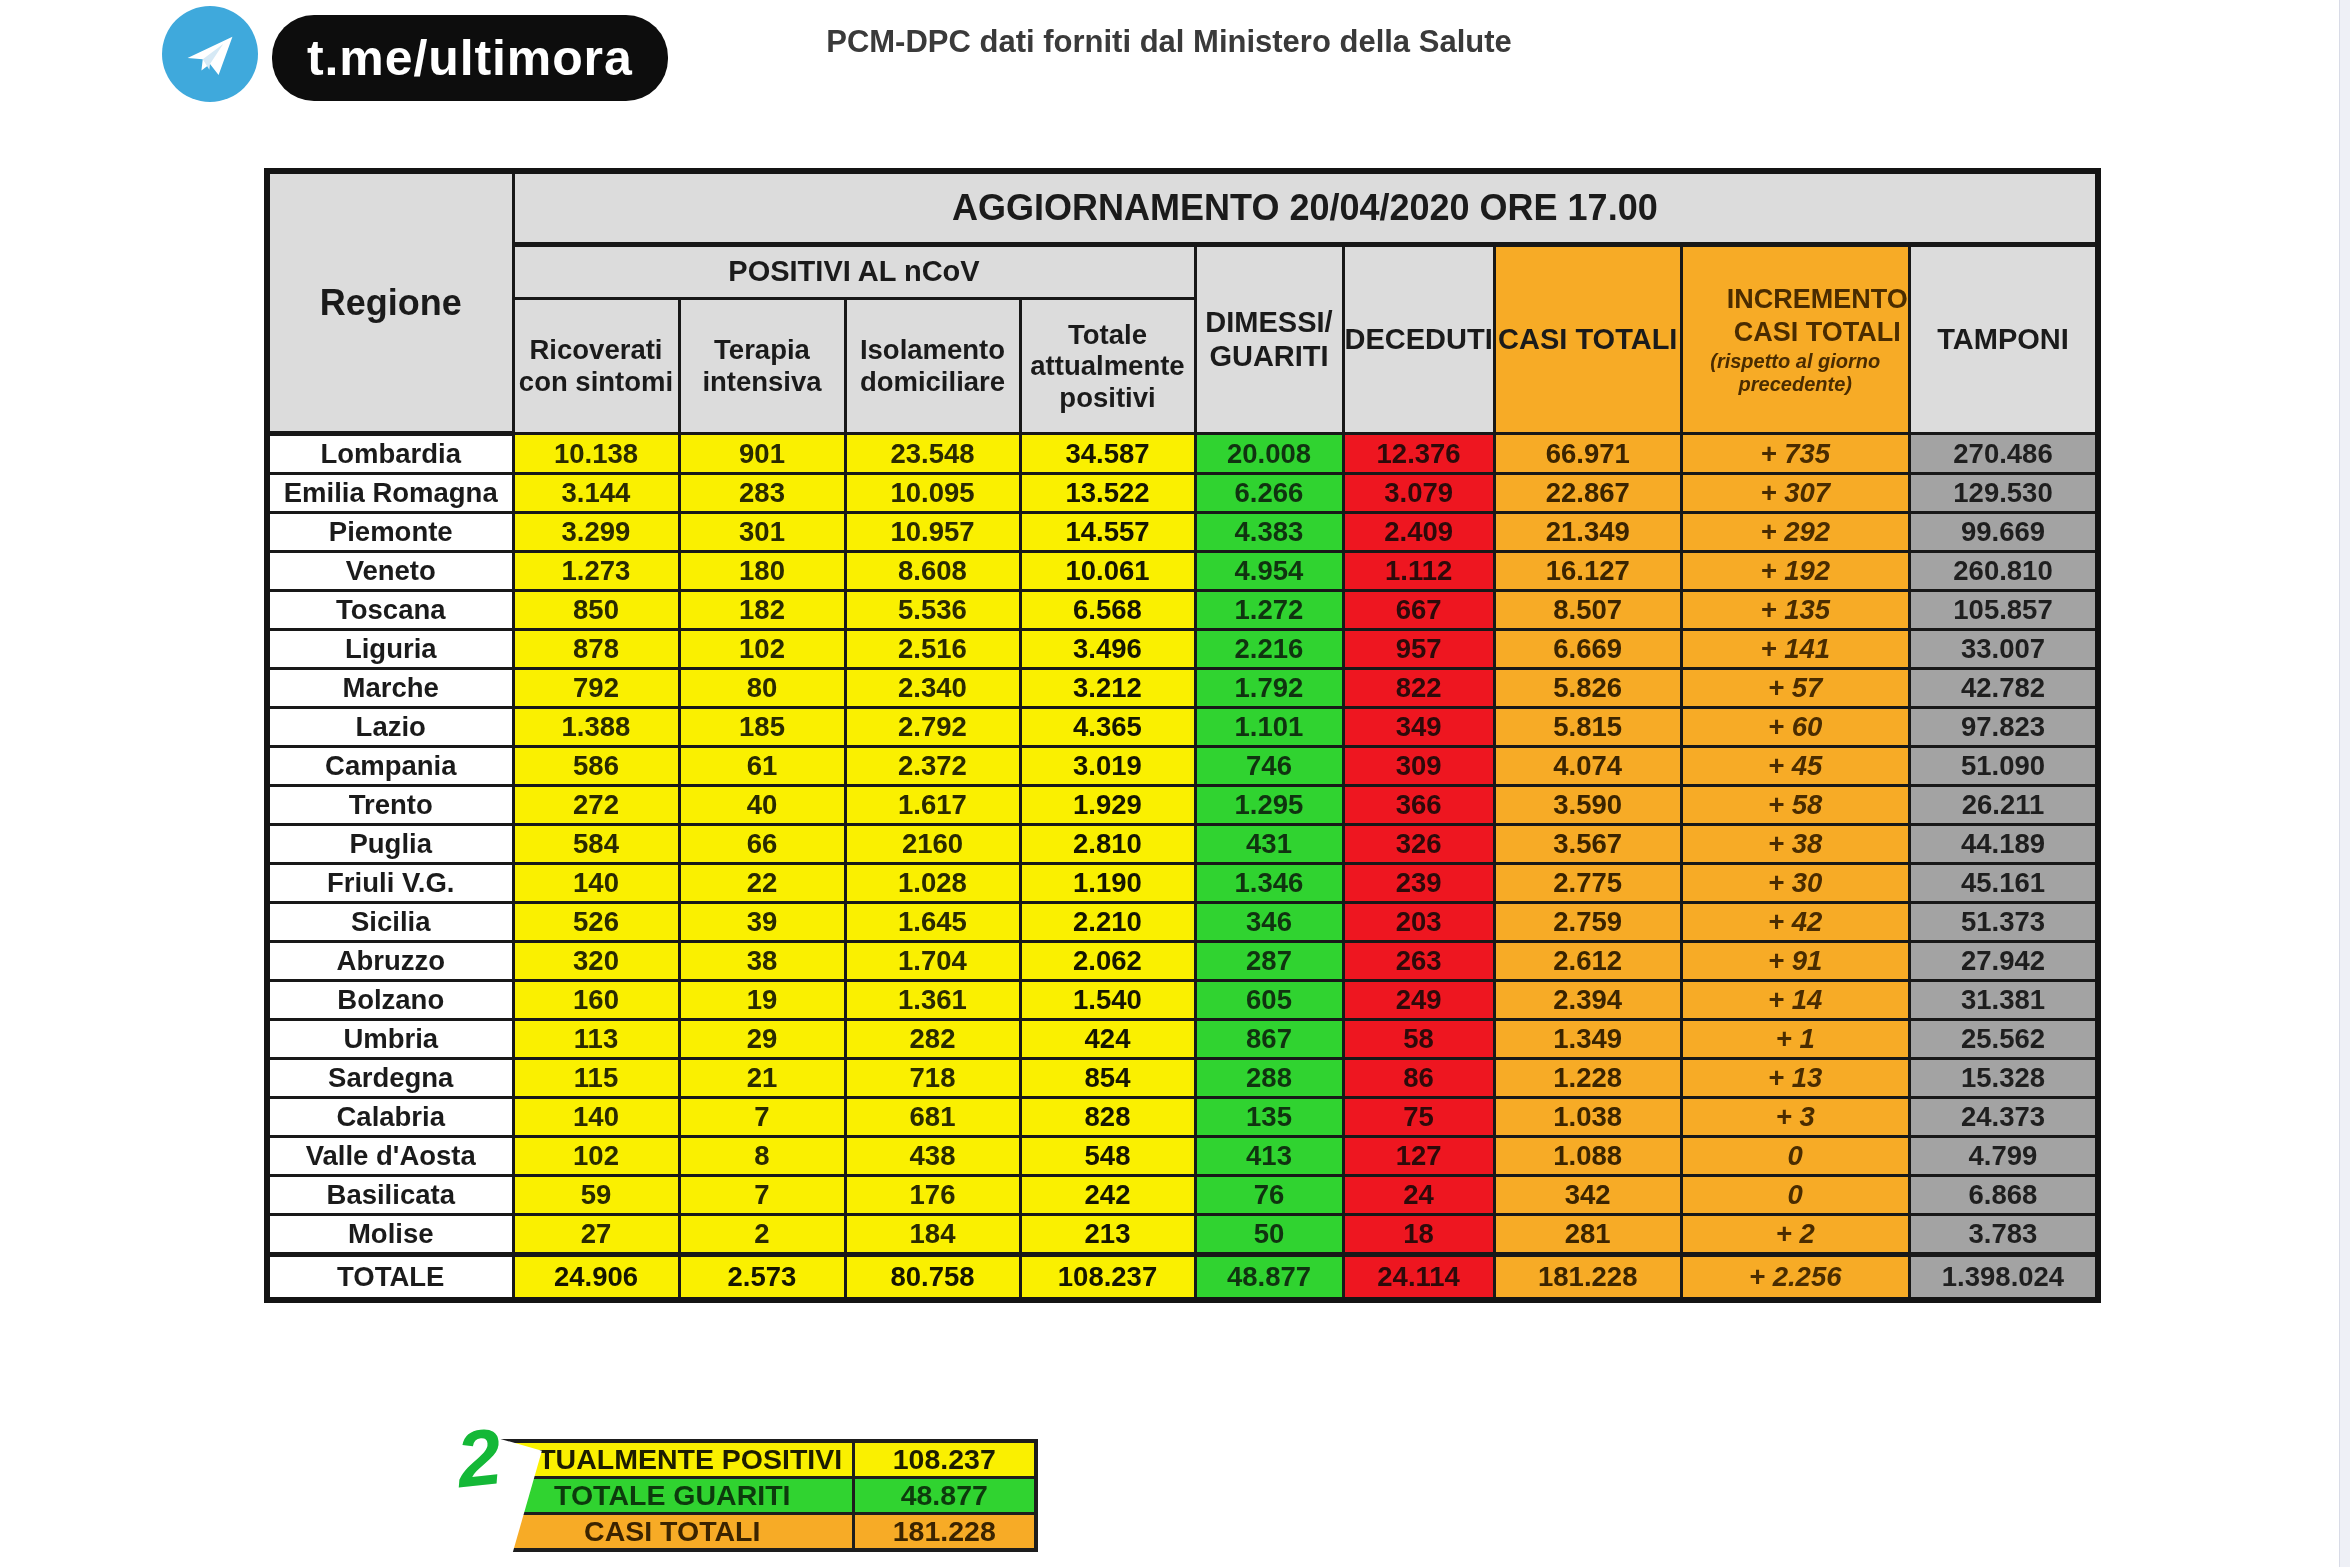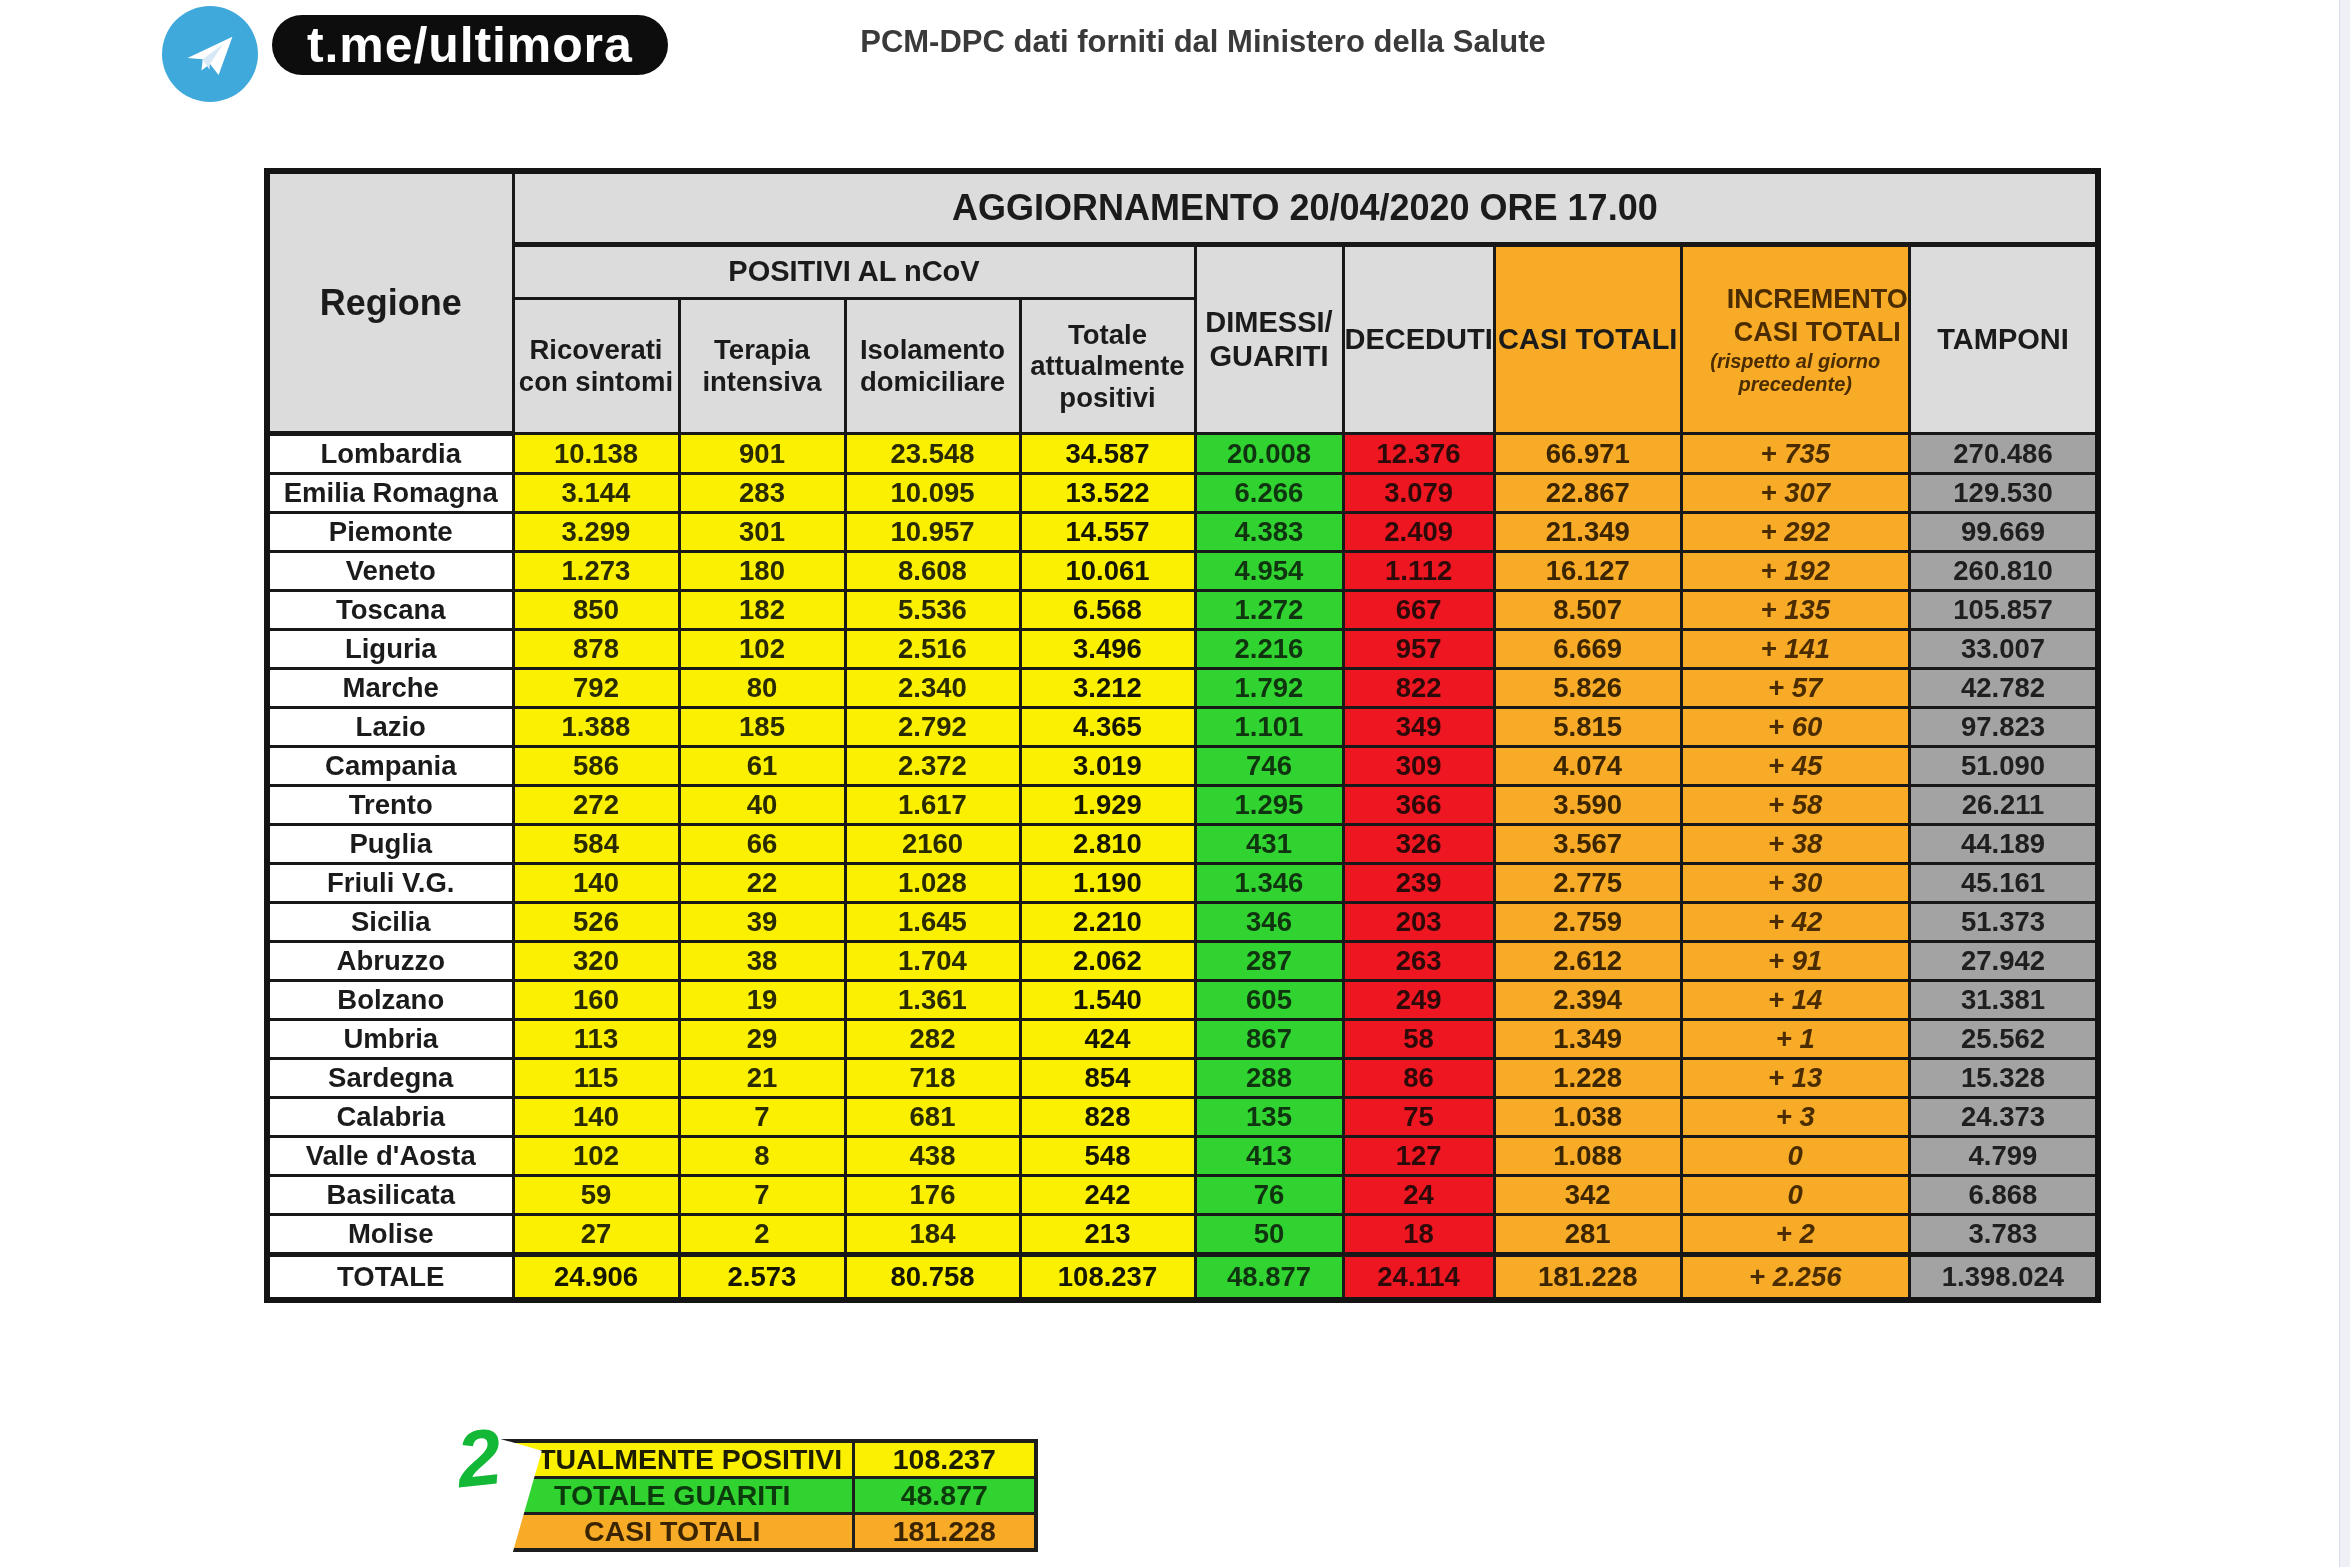--- a/index.html
+++ b/index.html
@@ -7,26 +7,26 @@
     width:2351px;height:1568px;position:relative;background:#ffffff;
     font-family:"Liberation Sans", sans-serif;color:#1b1b1b;overflow:hidden;
   }
   
   .tg-circle{
     position:absolute;left:162px;top:6.4px;width:96px;height:96px;border-radius:50%;
     background:#3FA9DC;display:flex;align-items:center;justify-content:center;
   }
   .tg-circle svg{width:66px;height:66px;}
   .channel-pill{
-    position:absolute;left:272px;top:14.7px;height:60px;min-width:303px;padding:0 35px;
+    position:absolute;left:272px;top:14.7px;height:86px;min-width:303px;padding:0 35px;
     background:#0d0d0d;border-radius:42px;display:flex;align-items:center;justify-content:center;
   }
   .channel-pill span{color:#ffffff;font-size:50px;font-weight:700;letter-spacing:0.9px;}
   .source-line{
-    position:absolute;left:854px;top:24px;width:698px;text-align:center;
+    position:absolute;left:820px;top:24px;width:698px;text-align:center;
     font-size:31px;font-weight:600;color:#3a3a3a;
   }
   .edge-strip{position:absolute;right:0;top:0;width:11px;height:1568px;background:#eef0f6;border-left:1.8px solid #d8dbe6;}
   
   table.main{
     position:absolute;left:264px;top:168px;border-collapse:collapse;table-layout:fixed;
     border:6.4px solid #141414;
   }
   table.main td,table.main th{
     border:3.7px solid #181818;padding:0;text-align:center;vertical-align:middle;

